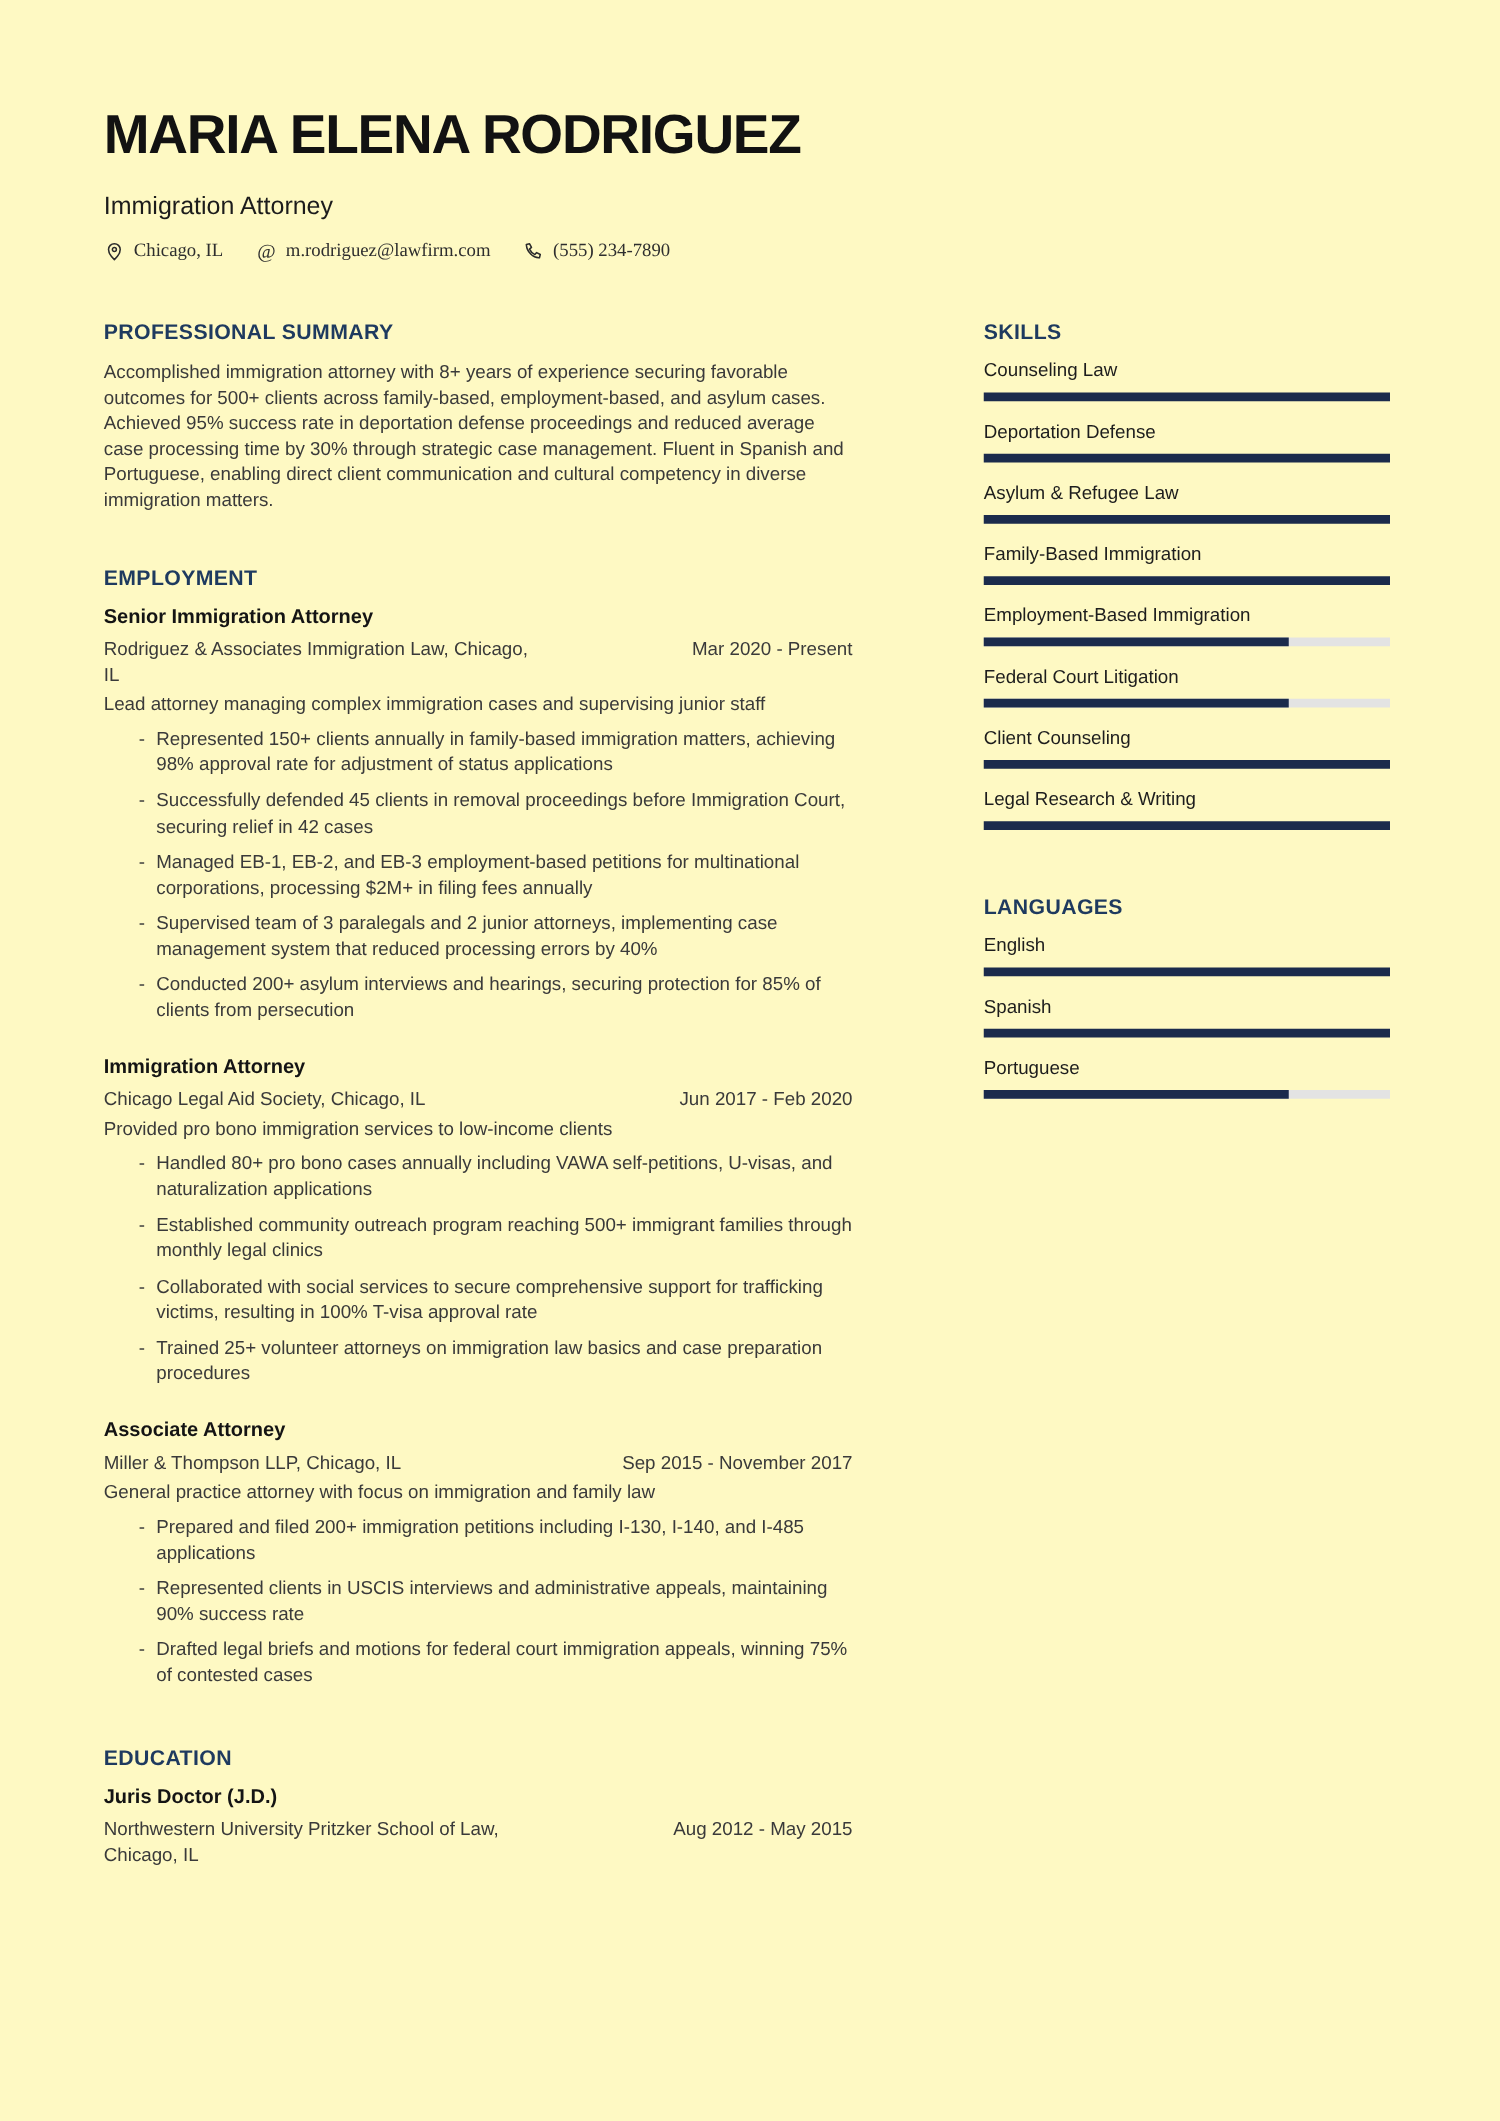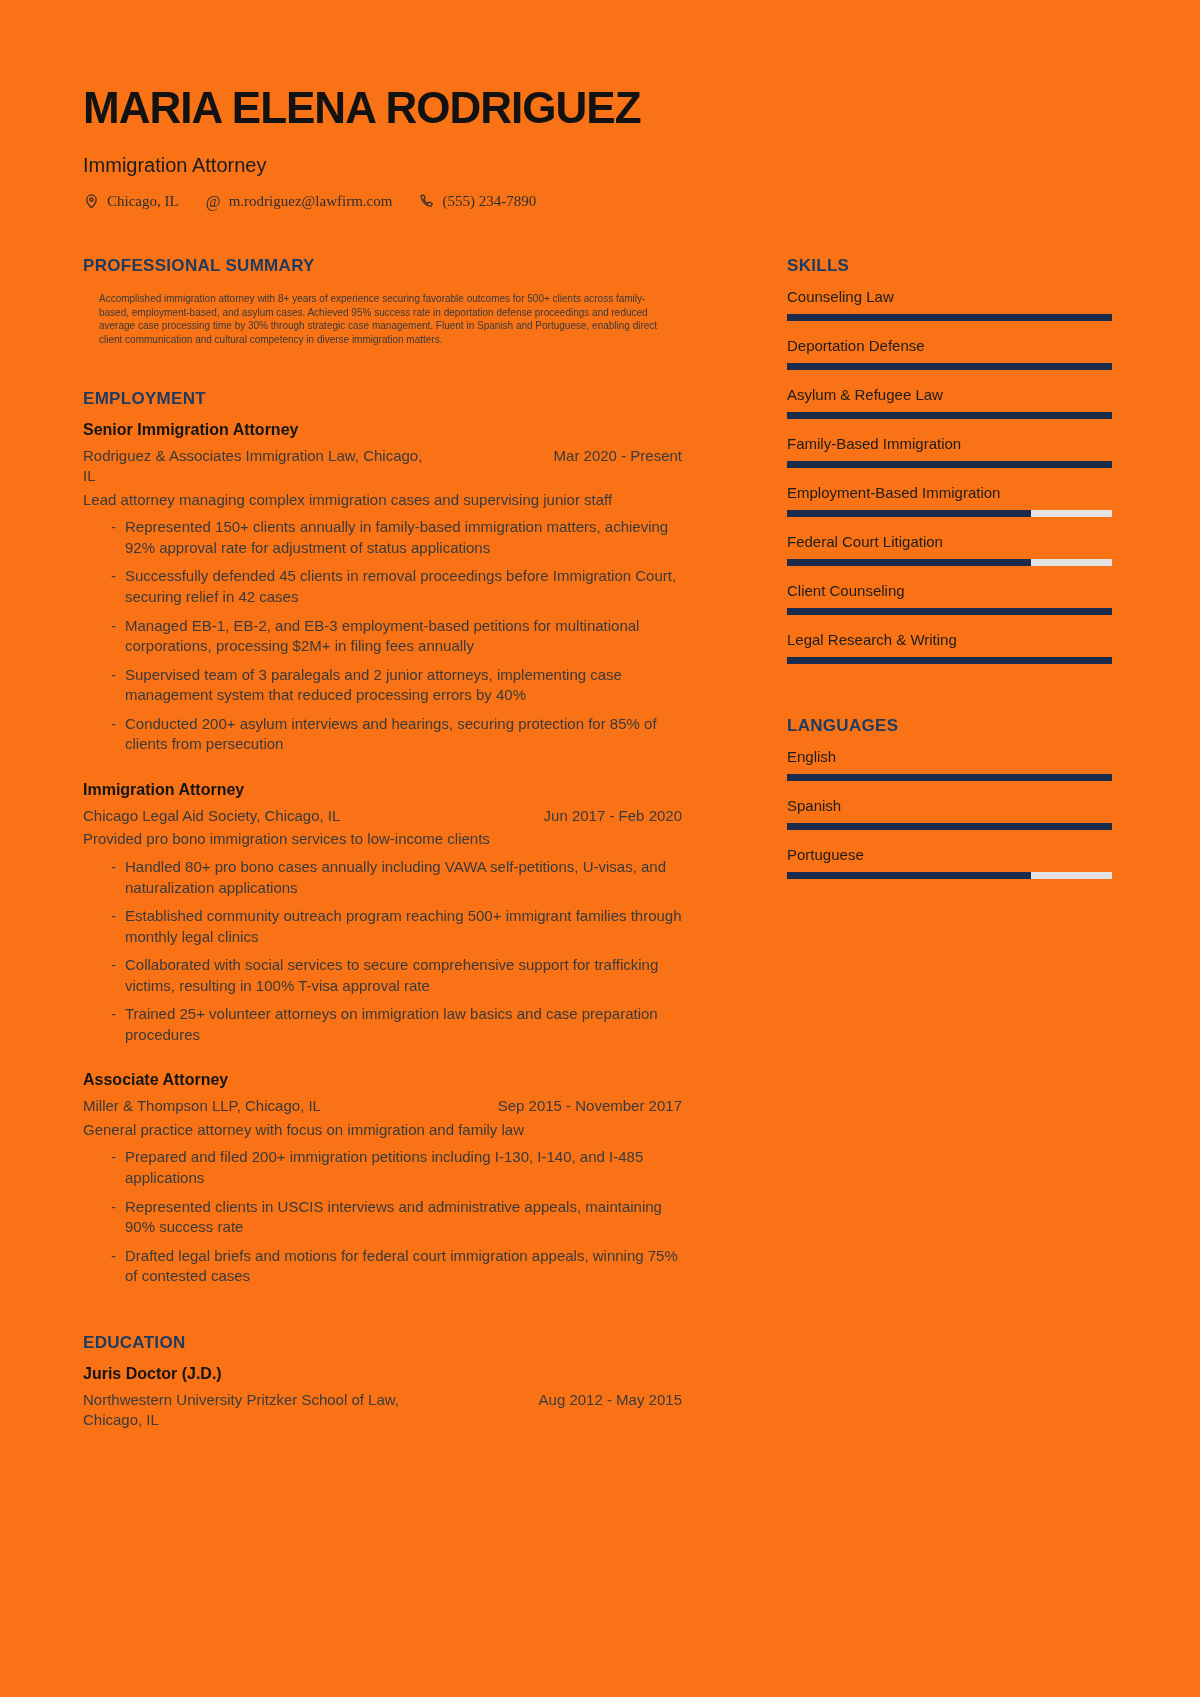--- a/index.html
+++ b/index.html
@@ -1,20 +1,20 @@
 <!DOCTYPE html>
 <html style="--navy: #1e3a5f; --bar: #1b2b4c; --track: #e3e3e3; --text: #3a3a3a;"><head>
 <meta charset="utf-8">
 <style>
   * { box-sizing: border-box; }
   html, body { margin: 0; padding: 0; background: #ffffff; }
   .page {
     width: 1200px;
     height: 1697px;
-    background: #f97316;
+    background: #fef9c3;
     font-family: "Liberation Sans", sans-serif;
     color: var(--text, #3a3a3a);
     padding: 86px 88px 0 83px;
     overflow: hidden;
   }
 
   
   .person-name {
     margin: 0 0 24px 0;
     font-size: 44px;
@@ -50,22 +50,22 @@
     font-size: 17px;
     font-weight: 700;
     letter-spacing: 0.3px;
     color: var(--navy, #1e3a5f);
   }
   .sec-employment { margin-top: 42px; }
   .sec-education { margin-top: 46px; }
   .sec-languages { margin-top: 52px; }
 
   .summary-text {
-    margin: 16px;
-    font-size: 10px;
+    margin: 0;
+    font-size: 15px;
     line-height: 1.37;
     color: #3a3a3a;
   }
 
   
   .job { margin-bottom: 26px; }
   .job:last-child { margin-bottom: 0; }
   .job-title {
     font-size: 16px;
     font-weight: 700;
@@ -165,21 +165,21 @@
         <h2 class="sec-h">EMPLOYMENT</h2>
         <div id="jobs">
             <div class="job">
               <div class="job-title">Senior Immigration Attorney</div>
               <div class="job-meta">
                 <div class="company">Rodriguez &amp; Associates Immigration Law, Chicago, IL</div>
                 <div class="dates">Mar 2020 - Present</div>
               </div>
               <div class="job-desc">Lead attorney managing complex immigration cases and supervising junior staff</div>
               <ul class="bullets">
-                <li><span class="dash">-</span><span>Represented 150+ clients annually in family-based immigration matters, achieving 92% approval rate for adjustment of status applications</span></li>
+                <li><span class="dash">-</span><span>Represented 150+ clients annually in family-based immigration matters, achieving 98% approval rate for adjustment of status applications</span></li>
                 <li><span class="dash">-</span><span>Successfully defended 45 clients in removal proceedings before Immigration Court, securing relief in 42 cases</span></li>
                 <li><span class="dash">-</span><span>Managed EB-1, EB-2, and EB-3 employment-based petitions for multinational corporations, processing $2M+ in filing fees annually</span></li>
                 <li><span class="dash">-</span><span>Supervised team of 3 paralegals and 2 junior attorneys, implementing case management system that reduced processing errors by 40%</span></li>
                 <li><span class="dash">-</span><span>Conducted 200+ asylum interviews and hearings, securing protection for 85% of clients from persecution</span></li>
               </ul>
             </div>
             <div class="job">
               <div class="job-title">Immigration Attorney</div>
               <div class="job-meta">
                 <div class="company">Chicago Legal Aid Society, Chicago, IL</div>

